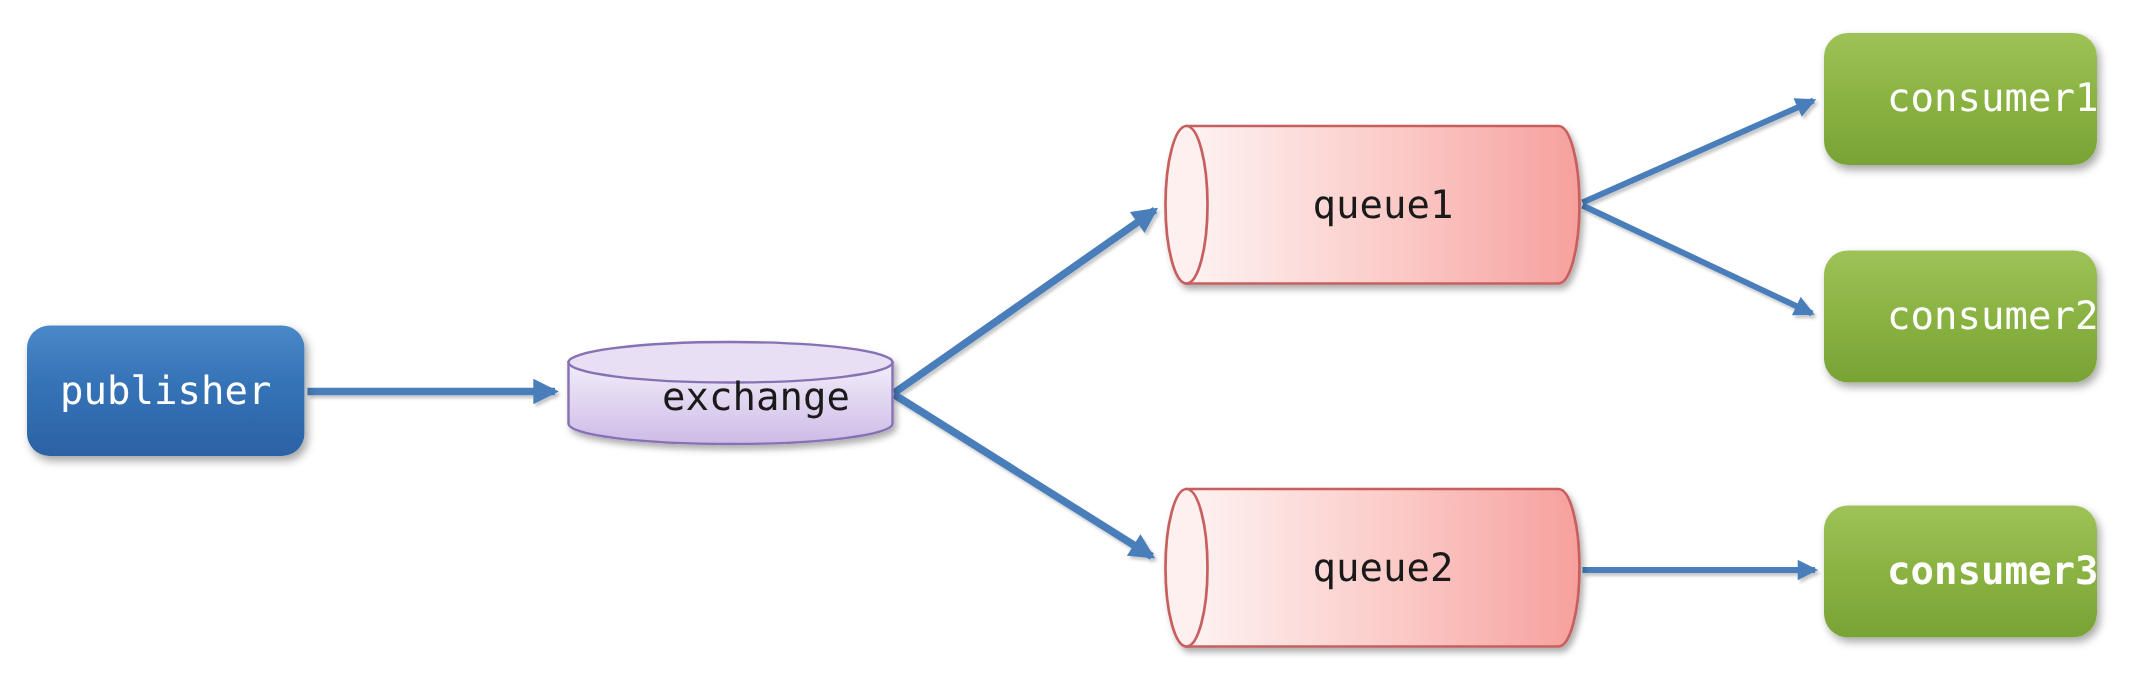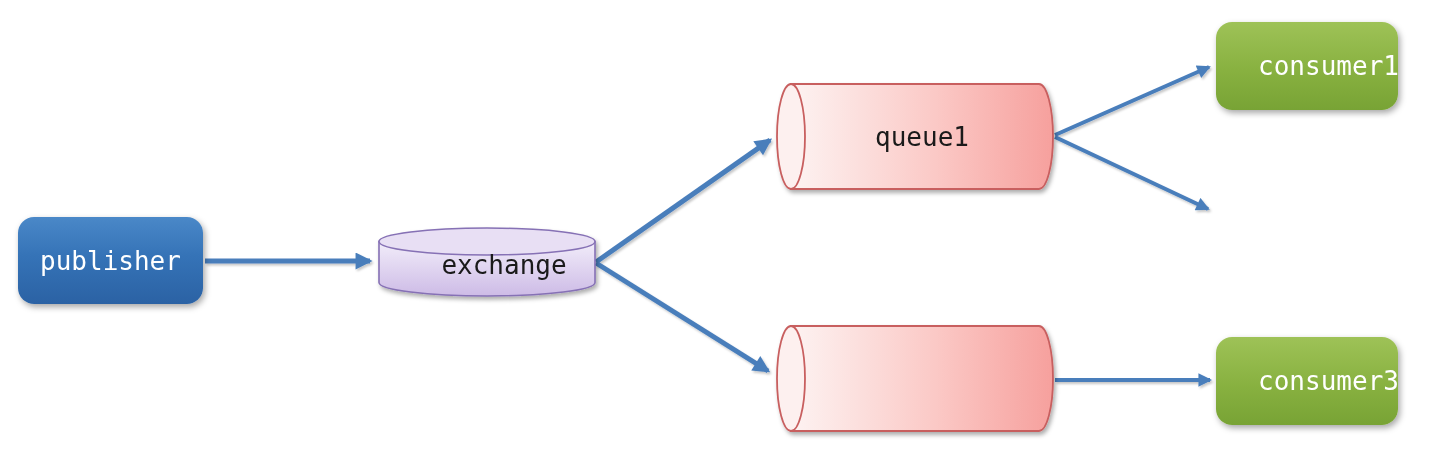--- a/index.html
+++ b/index.html
@@ -31,29 +31,30 @@
     white-space: nowrap;
   }
   .box {
     border-radius: 16px;
     box-shadow: 2px 3px 6px rgba(0,0,0,0.35);
     color: #ffffff;
   }
   .box-publisher {
     left: 18px; top: 217px; width: 185px; height: 87px;
     background: linear-gradient(180deg, #4a88c8 0%, #3573b7 45%, #2b62a4 100%);
+    border-radius: 15px;
   }
   .box-consumer {
     width: 182px; height: 88px;
     background: linear-gradient(180deg, #9ec257 0%, #88b140 55%, #78a335 100%);
     padding-left: 43px;
   }
   .box-consumer1 { left: 1216px; top: 22px; }
   .box-consumer2 { left: 1216px; top: 167px; }
-  .box-consumer3 { left: 1216px; top: 337px; }
+  .box-consumer3 { left: 1216px; top: 337px; font-weight: bold; }
   .cyl-label {
     color: #1a1a1a;
     background: transparent;
   }
   .label-exchange { left: 378px; top: 242px; width: 218px; height: 46px; margin-left: 17px; }
   .label-queue1   { left: 791px; top: 83px;  width: 262px; height: 107px; text-align: right; }
   .label-queue2   { left: 791px; top: 325px; width: 262px; height: 107px; }
 </style>
 </head>
 <body>
@@ -108,27 +109,33 @@
   </svg>
 
   <div class="node box box-publisher">
     <span>publisher</span>
   </div>
 
   <div class="node box box-consumer box-consumer1">
     <span>consumer1</span>
   </div>
 
+  <div class="node box box-consumer box-consumer2">
+    <span>consumer2</span>
+  </div>
 
   <div class="node box box-consumer box-consumer3">
     <span>consumer3</span>
   </div>
 
   <div class="node cyl-label label-exchange">
     <span>exchange</span>
   </div>
 
   <div class="node cyl-label label-queue1">
     <span>queue1</span>
   </div>
 
+  <div class="node cyl-label label-queue2">
+    <span>queue2</span>
+  </div>
 
 </div>
 
 </body></html>

